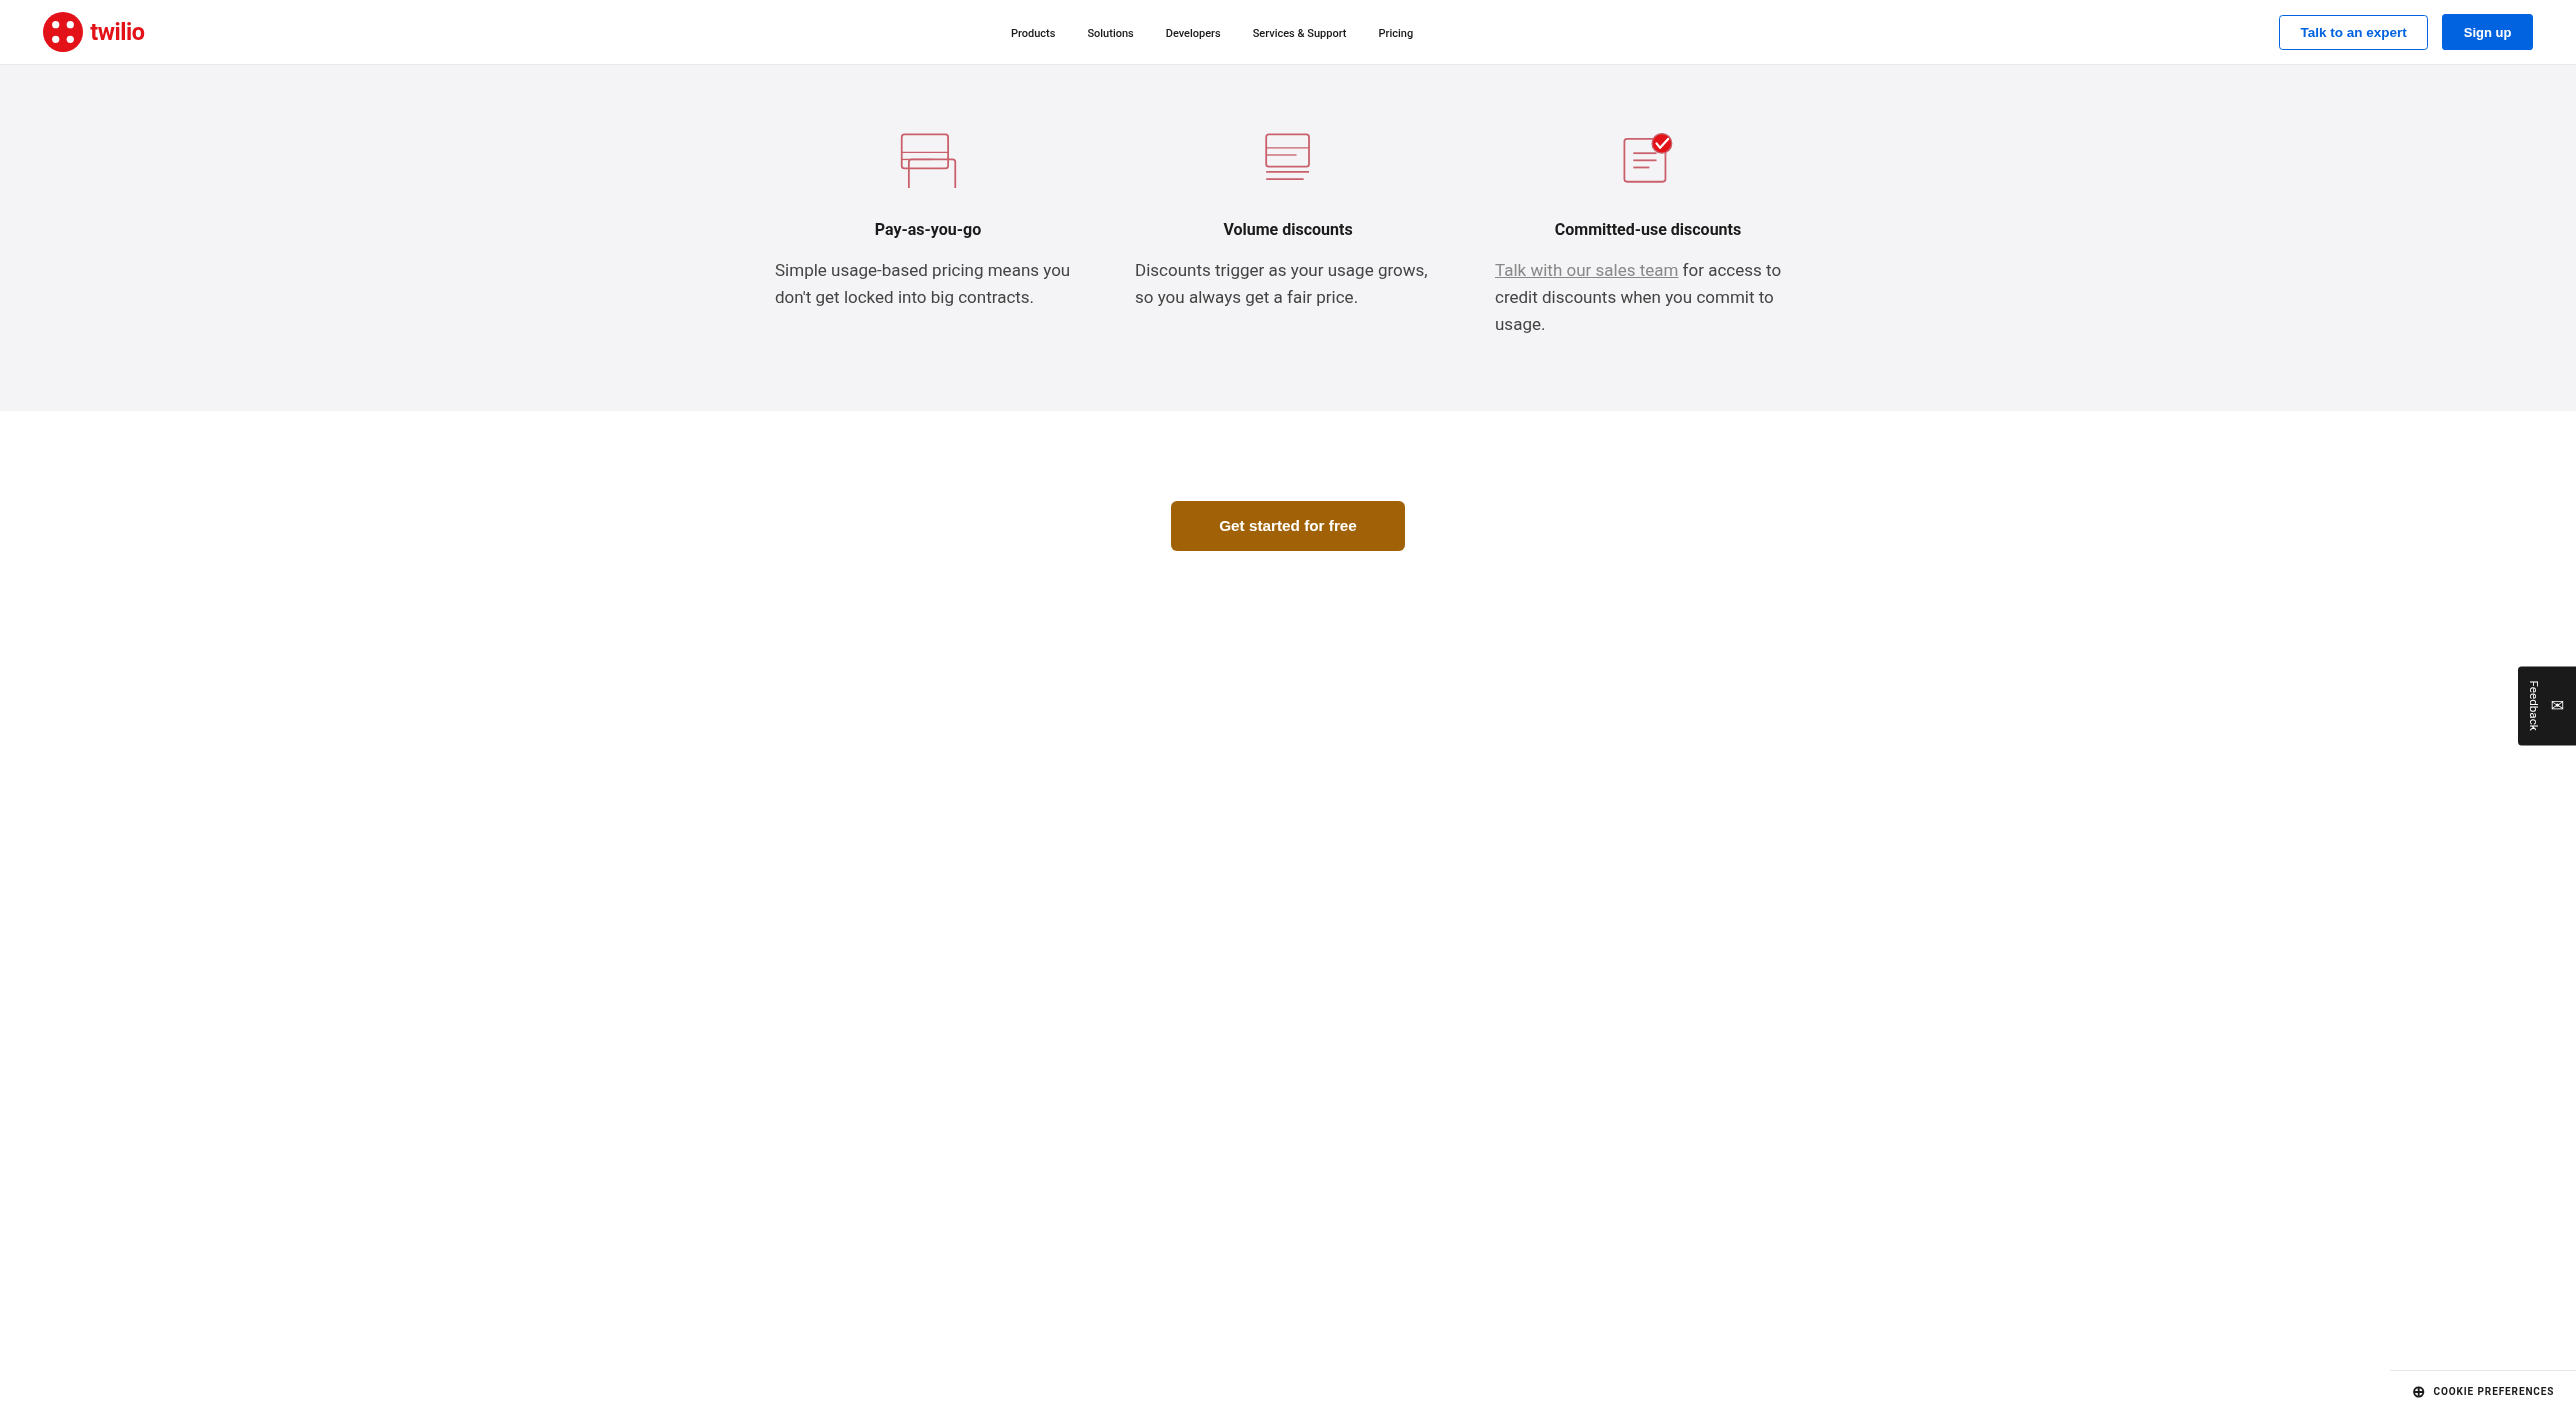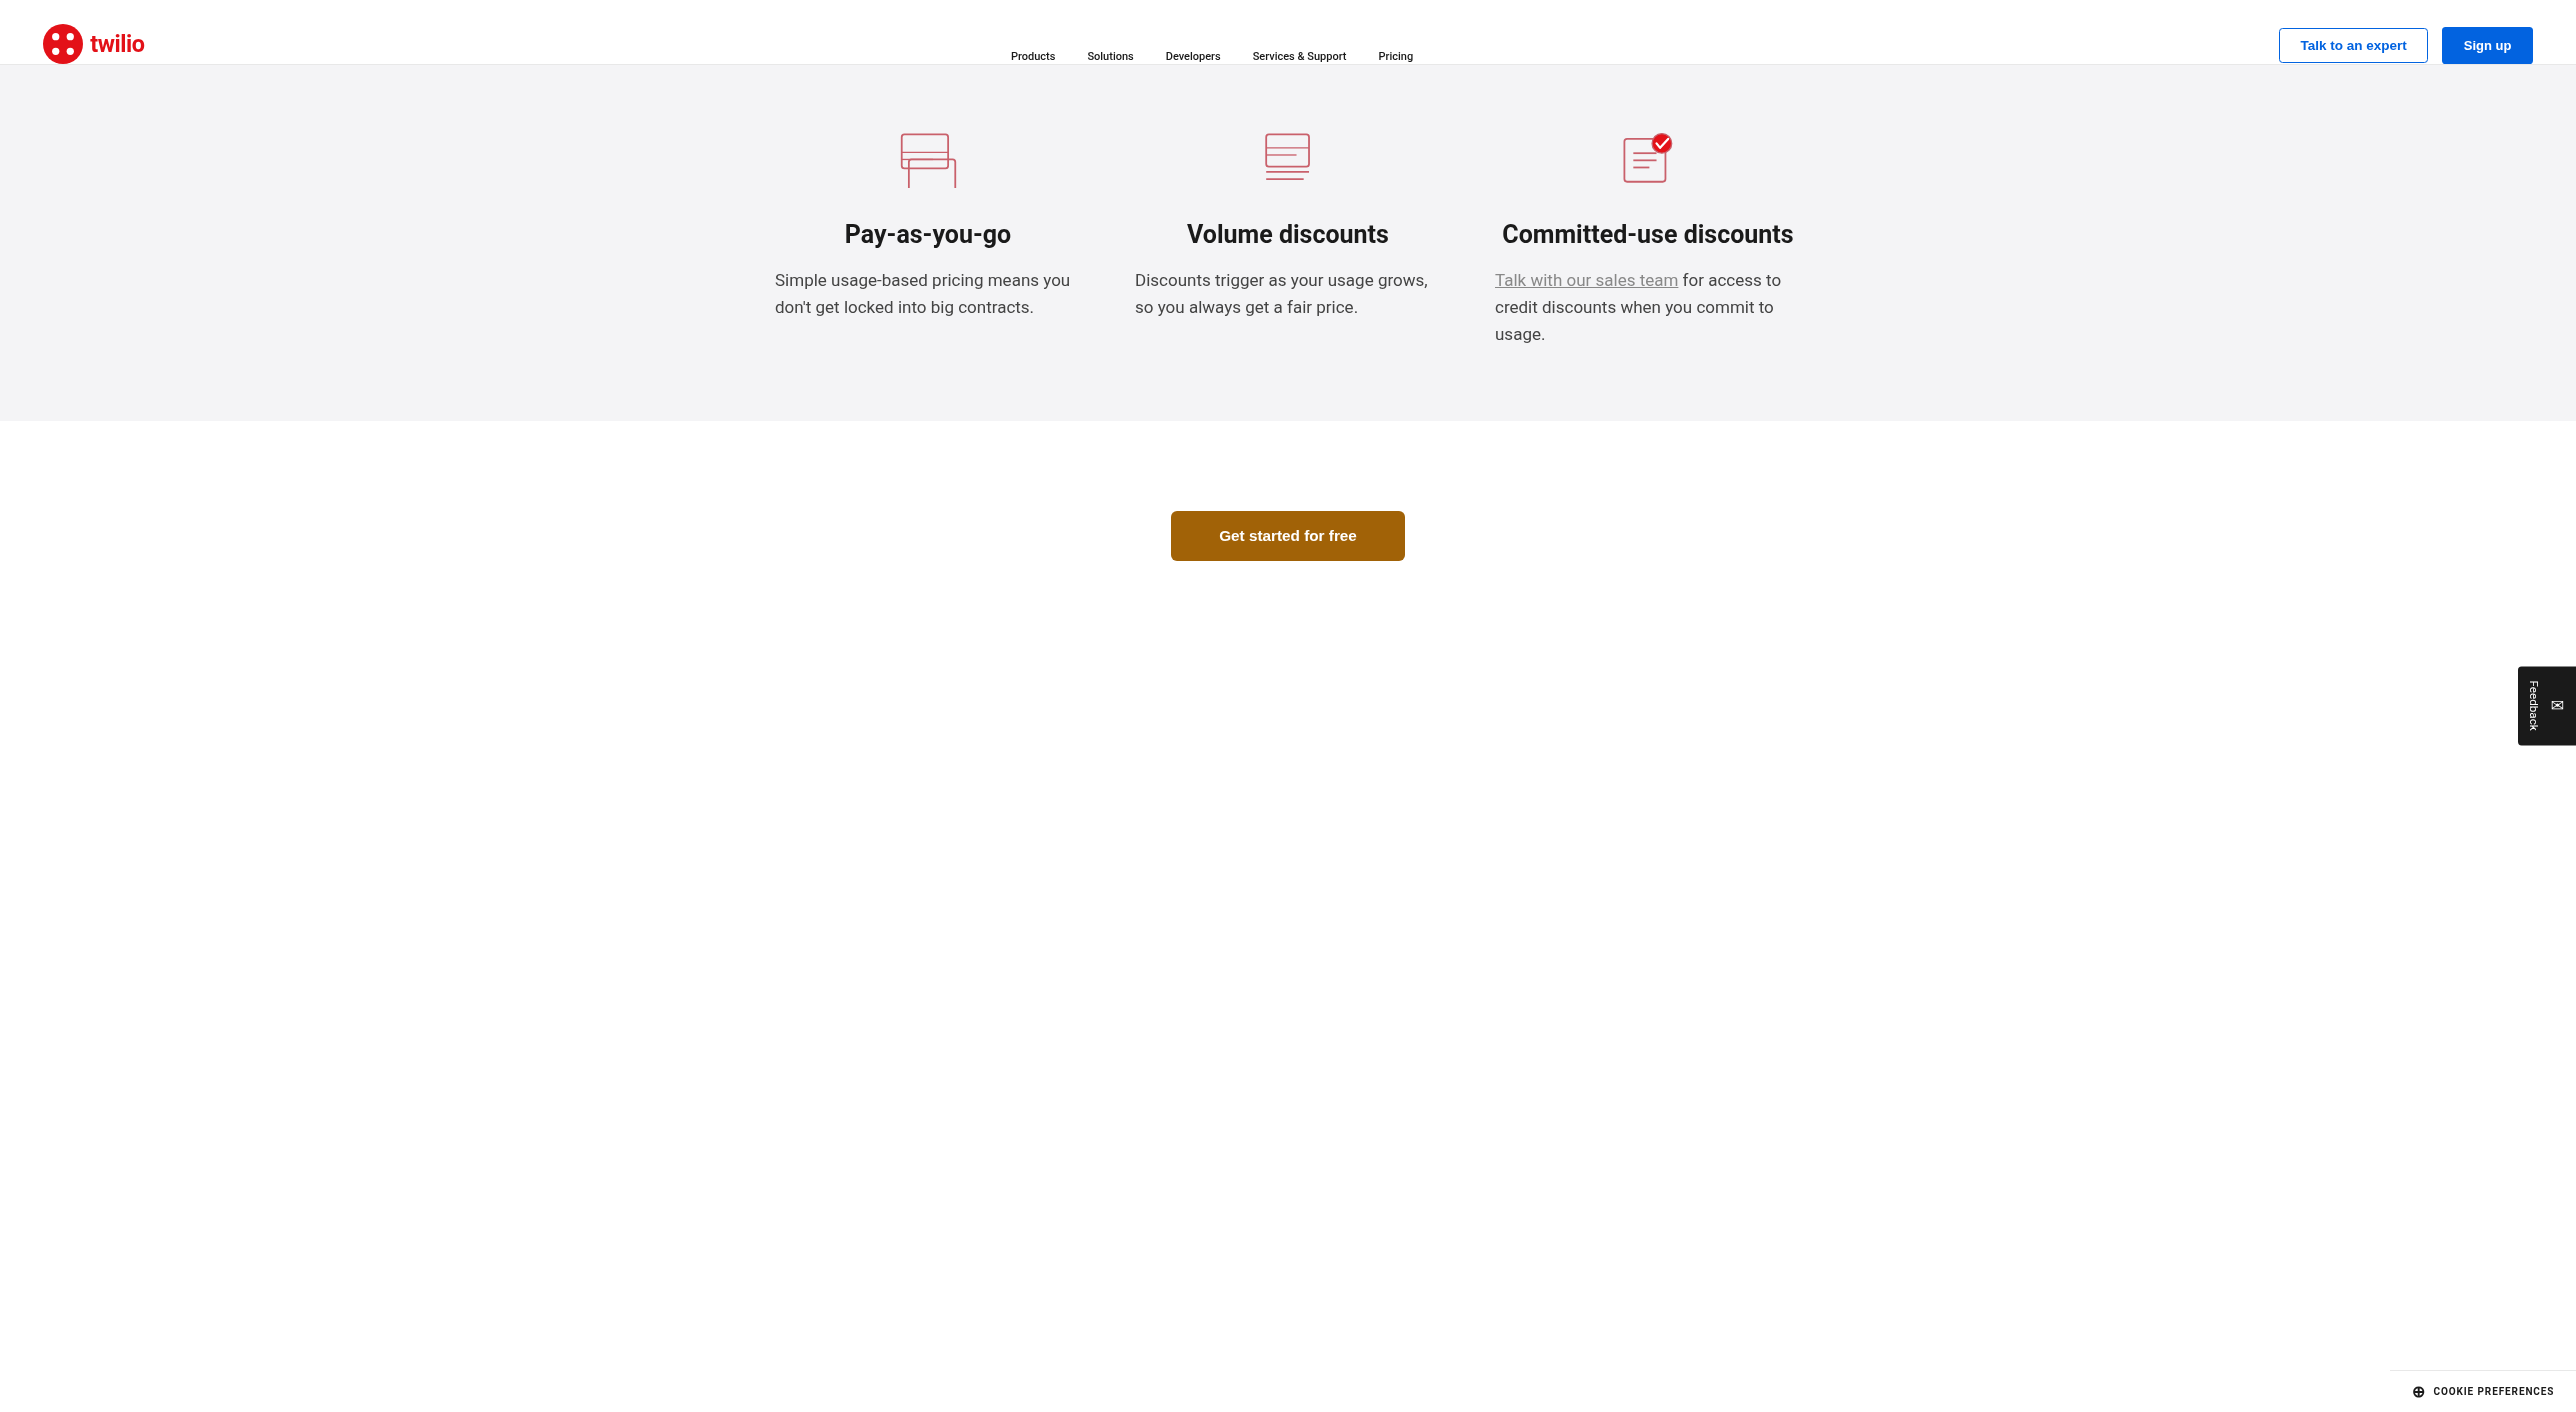--- a/index.html
+++ b/index.html
@@ -1,21 +1,21 @@
 <!DOCTYPE html>
 <html style="font-size:14.4px"><head>
   <meta charset="utf-8">
   <style>
     * { box-sizing: border-box; margin: 0; padding: 0; }
     body { font-family: -apple-system, BlinkMacSystemFont, 'Segoe UI', Roboto, sans-serif; background: #fff; }
 
     
     nav {
       display: flex;
-      align-items: flex-end;
+      align-items: center;
       justify-content: space-between;
       padding: 0 43px;
       height: 65px;
       background: #fff;
       border-bottom: 0.9px solid #e8e8e8;
       position: sticky;
       top: 0;
       z-index: 100;
     }
     .nav-logo {
@@ -101,21 +101,21 @@
     }
     .card-icon {
       margin: 0 auto 25px;
       width: 72px;
       height: 72px;
       display: flex;
       align-items: center;
       justify-content: center;
     }
     .card-title {
-      font-size: 25px;
+      font-size: 16px;
       font-weight: 700;
       color: #1a1a1a;
       margin-bottom: 18px;
     }
     .card-desc {
       font-size: 17px;
       color: #444;
       line-height: 1.6;
       text-align: left;
     }

